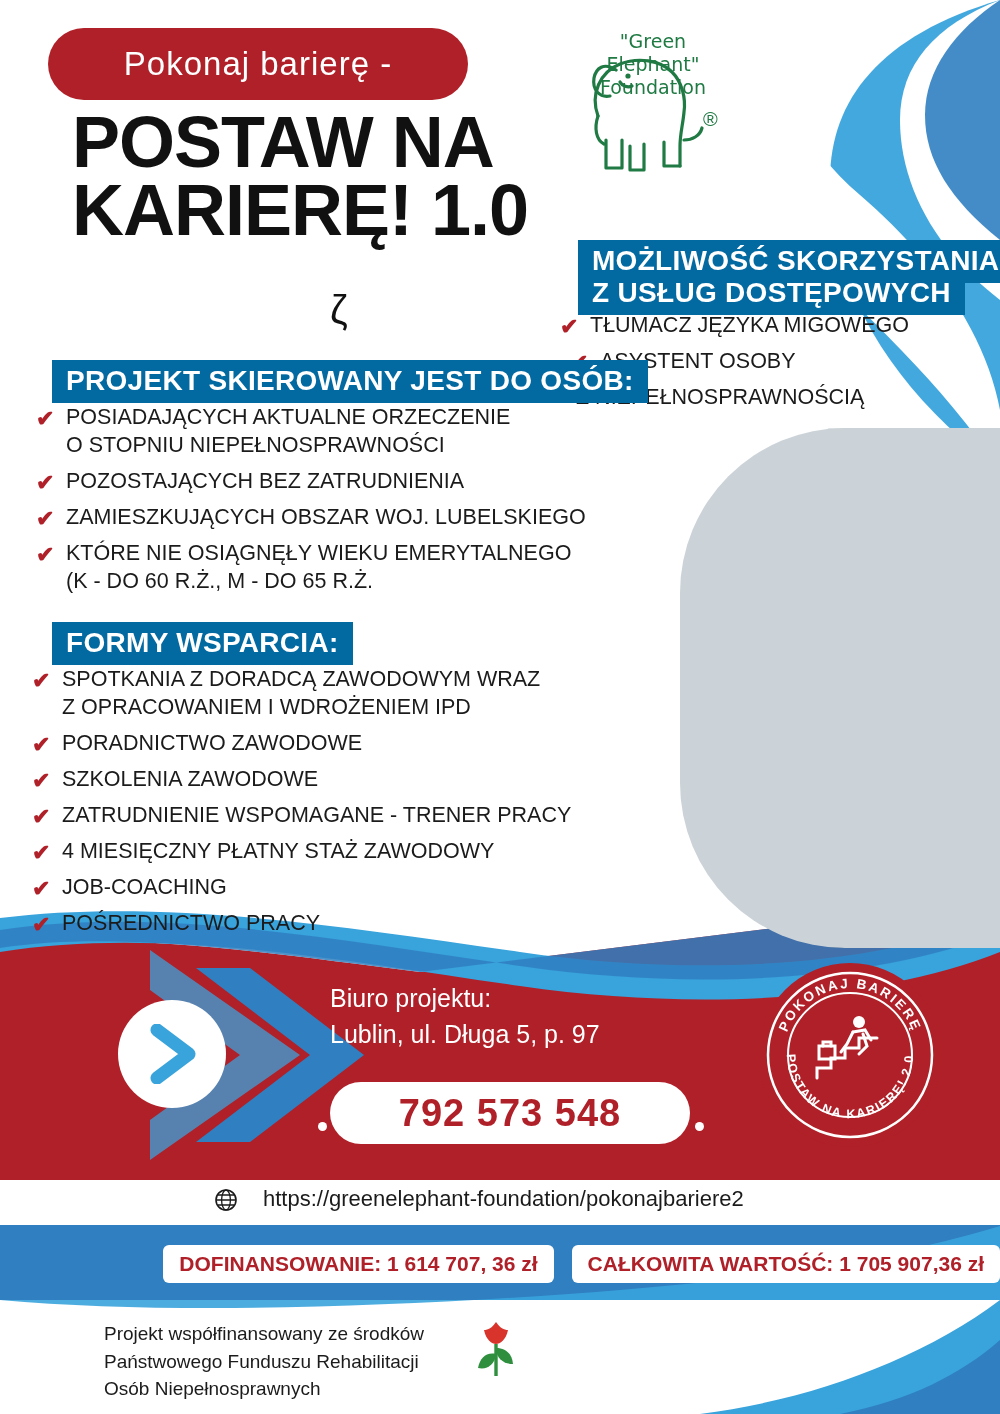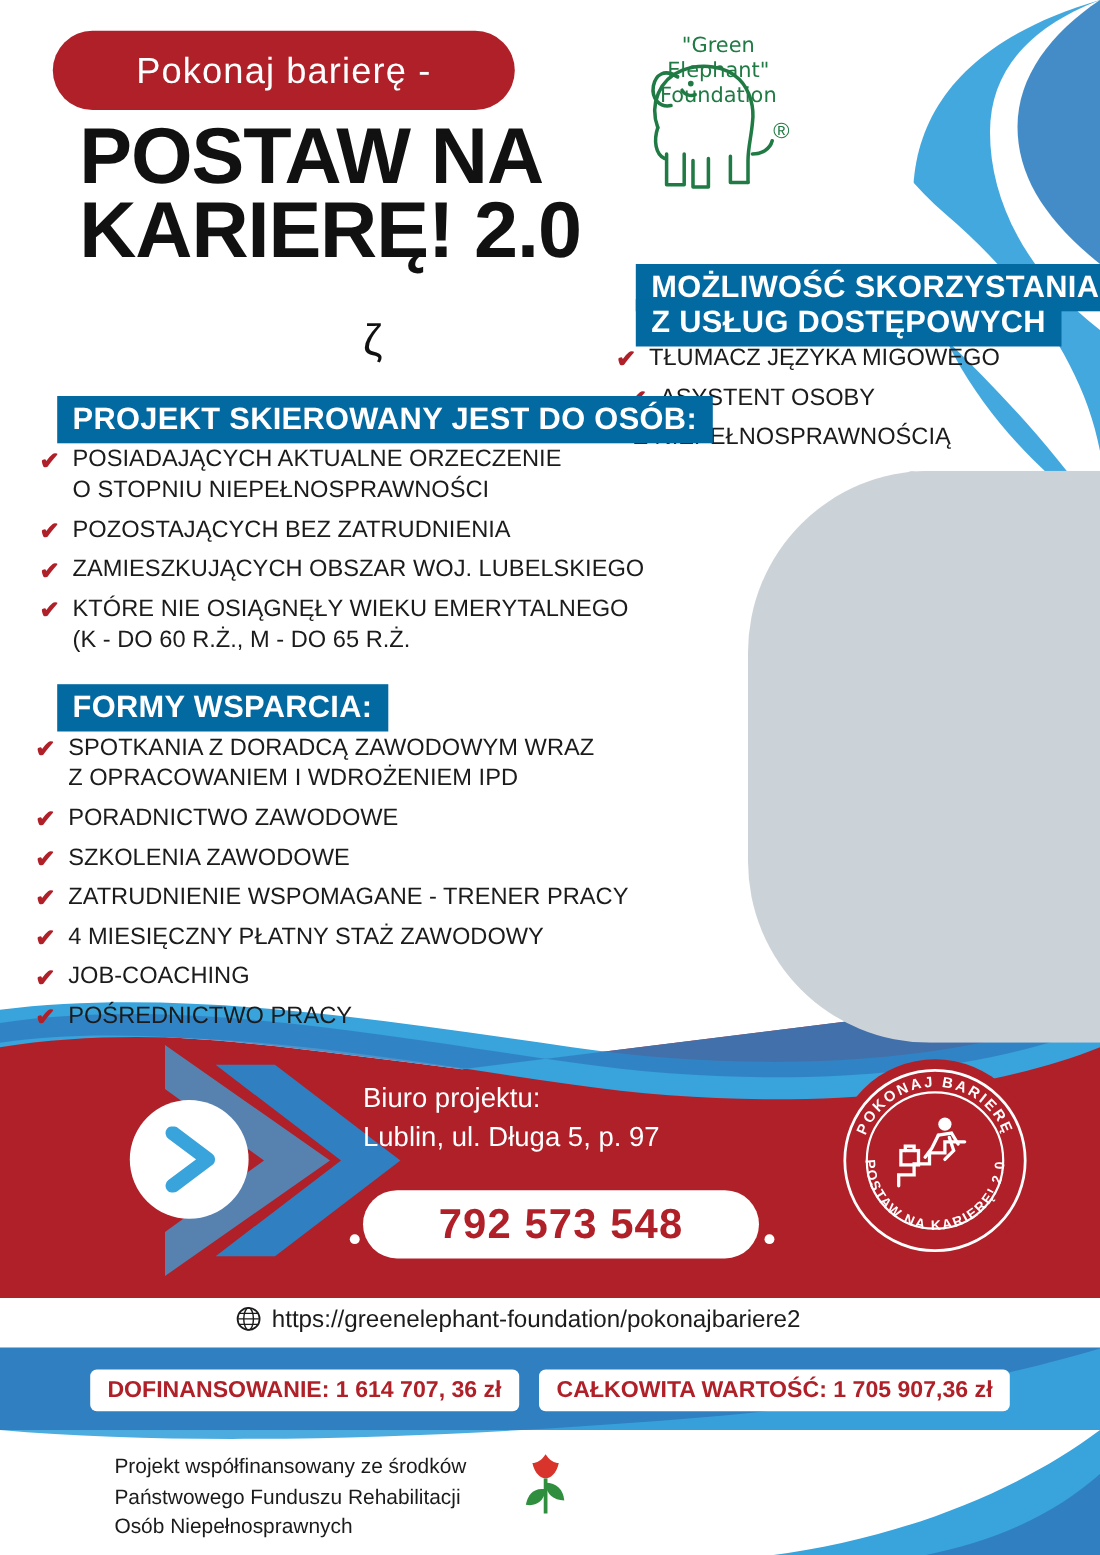--- a/index.html
+++ b/index.html
@@ -189,30 +189,30 @@
   .stamp {
     position: absolute;
     left: 755px; top: 960px;
     width: 190px; height: 190px;
   }
 
   
   .website {
     position: absolute;
     left: 214px; top: 1186px;
-    display: flex; align-items: center; gap: 9px;
+    display: flex; align-items: flex-end; gap: 25px;
   }
   .website .url { color: #1b1b1b; font-size: 22px; }
 
   
   .fund-bar {
     position: absolute;
     left: 0; top: 1238px;
     width: 1000px; height: 52px;
-    display: flex; align-items: center; justify-content: center; gap: 18px;
+    display: flex; align-items: center; justify-content: flex-end; gap: 18px;
   }
   .fund-box {
     background: #ffffff;
     border-radius: 6px;
     padding: 7px 16px;
     font-size: 21px;
     font-weight: bold;
     color: #b02028;
     white-space: nowrap;
   }
@@ -270,21 +270,21 @@
 
     <circle cx="848" cy="688" r="188" fill="#ffffff"></circle>
   </svg>
 
   <div class="banner-top">
     <span>Pokonaj barierę -</span>
   </div>
 
   <div class="title">
     <div class="line1">POSTAW NA</div>
-    <div class="line2">KARIERĘ! 2.0</div>
+    <div class="line2">KARIERĘ! 1.0</div>
   </div>
   <div class="title-tail">ζ</div>
 
   <svg class="logo" viewBox="0 0 200 170">
     <g fill="none" stroke="#1f7a43" stroke-width="3.2" stroke-linecap="round" stroke-linejoin="round">
       <path d="M38,96 C30,74 40,52 60,44 C78,37 100,40 112,52 C122,62 126,78 124,92 C123,104 120,114 120,126 L120,146"></path>
       <path d="M120,146 L104,146 L104,122"></path>
       <path d="M62,120 L62,148 L46,148 L46,120"></path>
       <path d="M84,124 L84,150 L70,150 L70,126"></path>
       <path d="M124,120 C132,120 140,116 142,108"></path>

